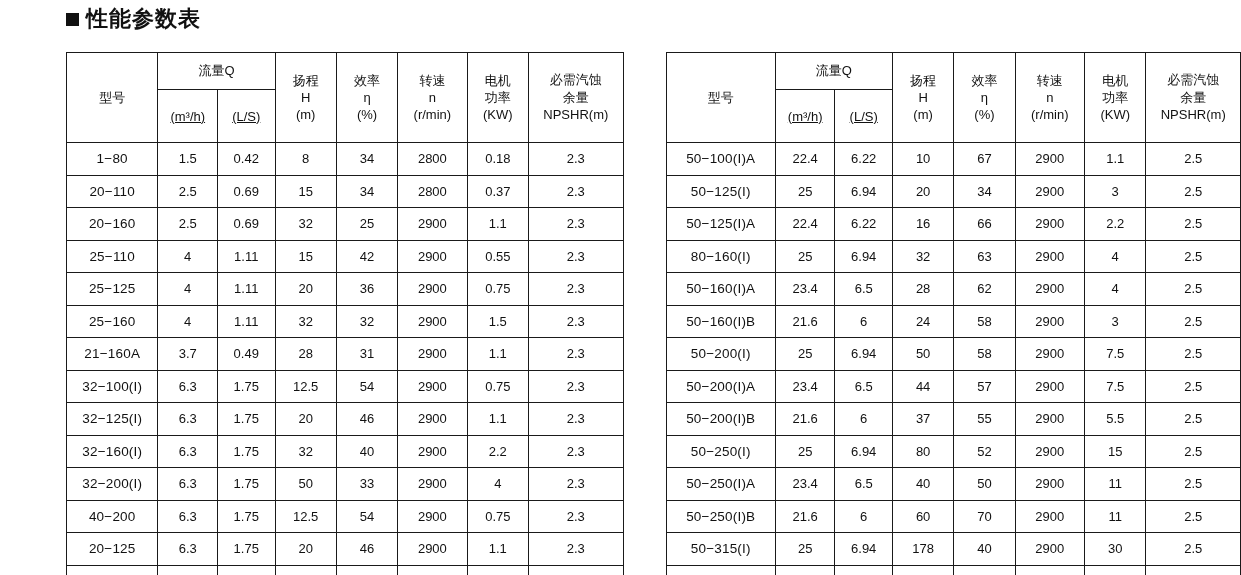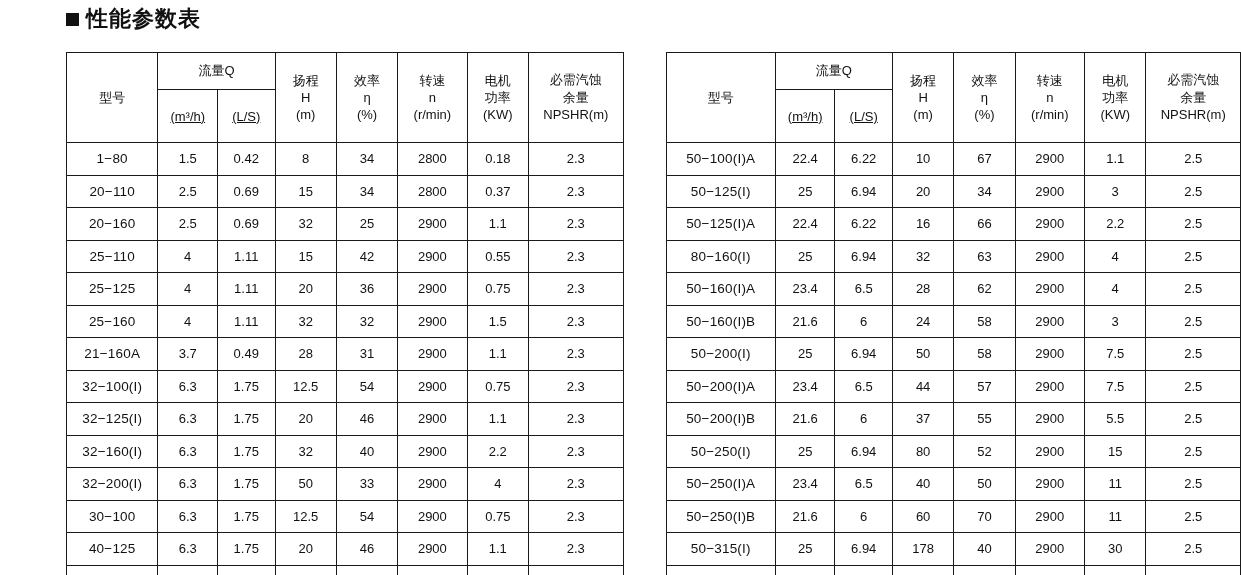--- a/index.html
+++ b/index.html
@@ -271,31 +271,31 @@
             <td class="model">32−200(I)</td>
             <td>6.3</td>
             <td>1.75</td>
             <td>50</td>
             <td>33</td>
             <td>2900</td>
             <td>4</td>
             <td>2.3</td>
           </tr>
           <tr>
-            <td class="model">30−100</td>
+            <td class="model">40−200</td>
             <td>6.3</td>
             <td>1.75</td>
             <td>12.5</td>
             <td>54</td>
             <td>2900</td>
             <td>0.75</td>
             <td>2.3</td>
           </tr>
           <tr>
-            <td class="model">40−125</td>
+            <td class="model">20−125</td>
             <td>6.3</td>
             <td>1.75</td>
             <td>20</td>
             <td>46</td>
             <td>2900</td>
             <td>1.1</td>
             <td>2.3</td>
           </tr>
           <tr>
             <td class="model">40−125A</td>

